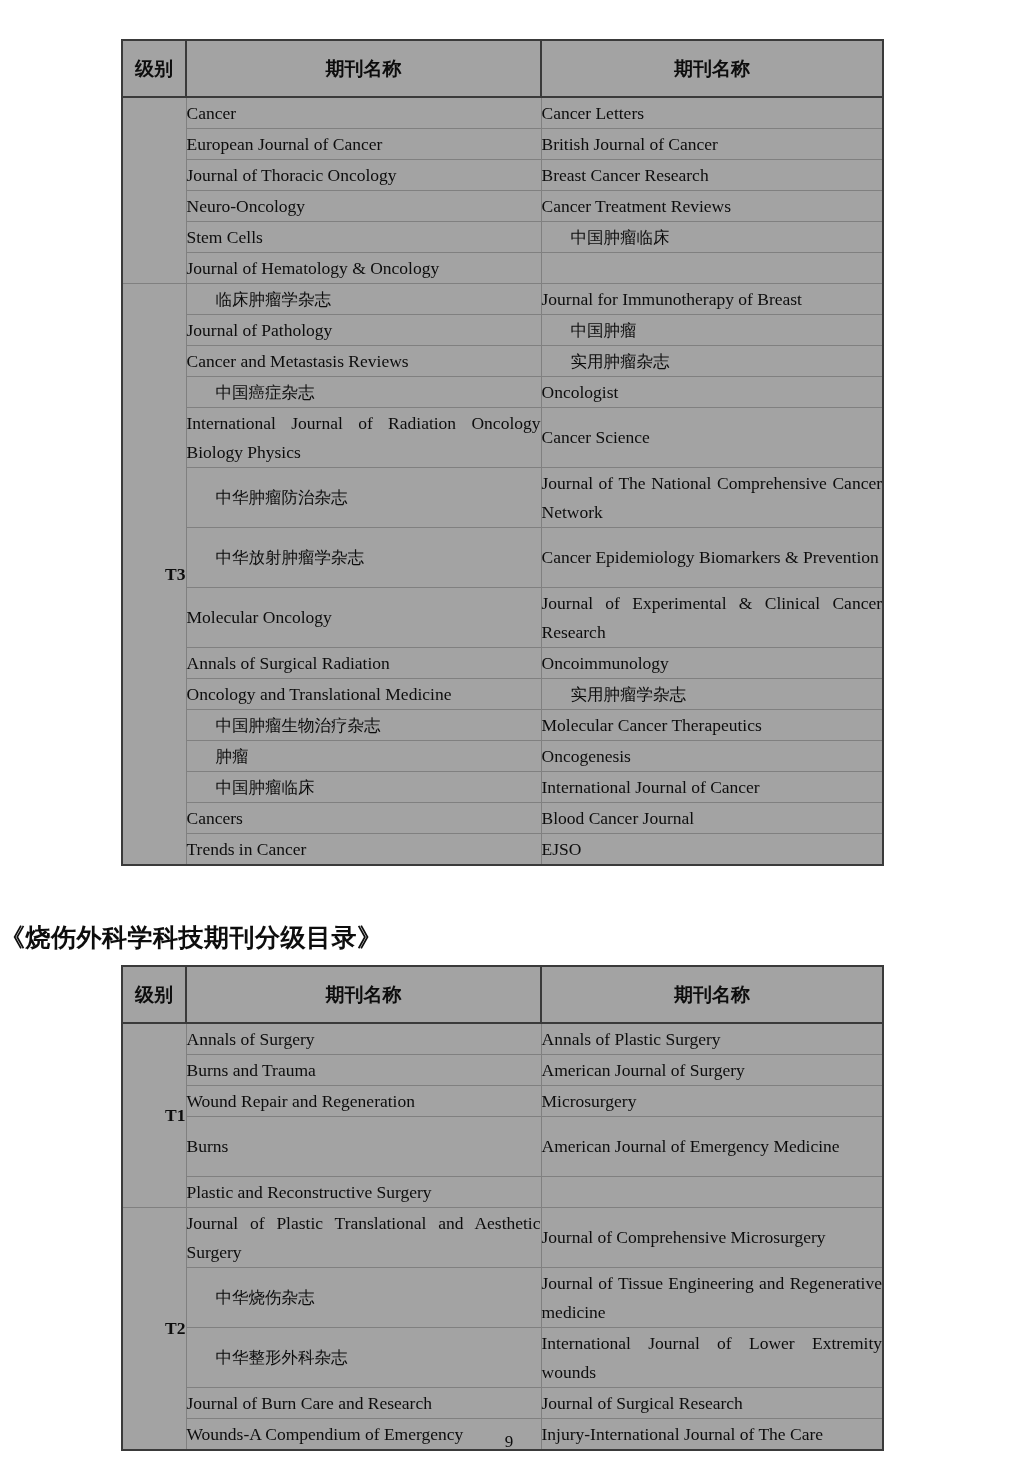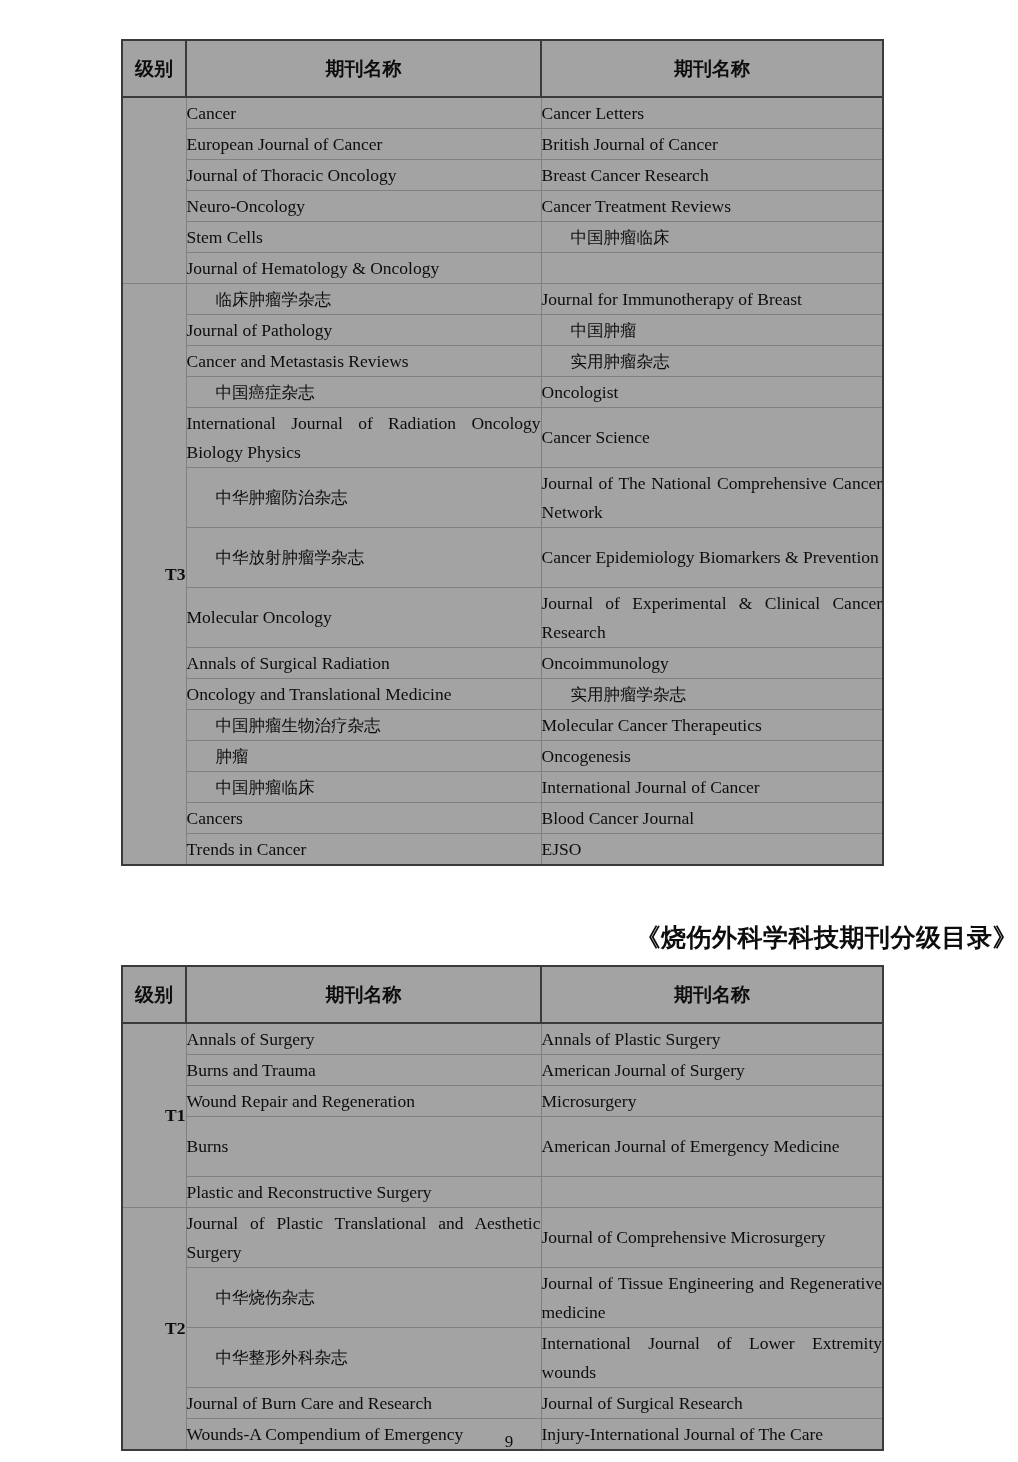--- a/index.html
+++ b/index.html
@@ -97,21 +97,21 @@
 
   
   td.jcell.cn { font-family: "DejaVu Sans", "Liberation Sans", sans-serif; font-size: 16.5px; padding-left: 29px; }
 
   
   .section-title {
     position: absolute;
     left: 0;
     top: 921px;
     width: 1018px;
-    text-align: right;
+    text-align: left;
     font-family: "DejaVu Sans", "Liberation Sans", sans-serif;
     font-weight: bold;
     font-size: 25px;
     letter-spacing: 0.5px;
     color: #0d0d0d;
   }
 
   
   .page-number {
     position: absolute;

